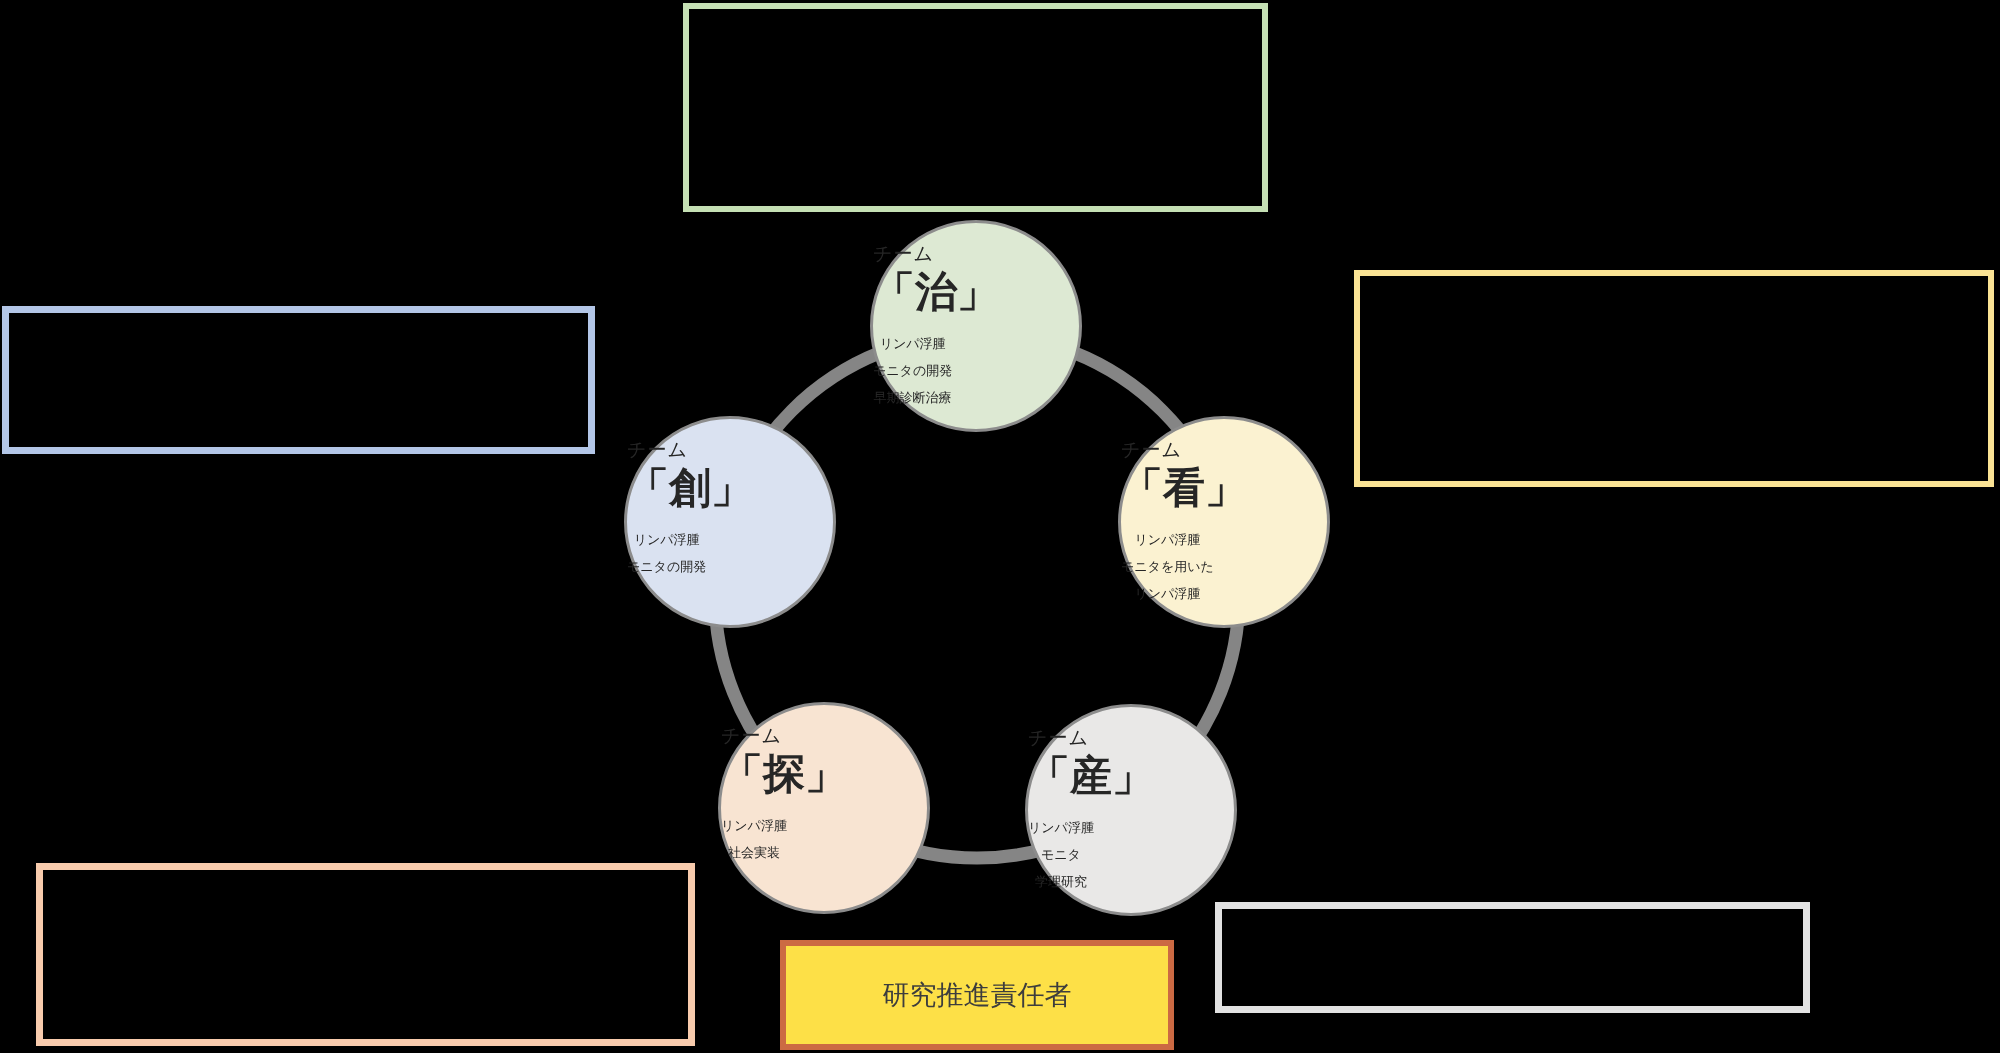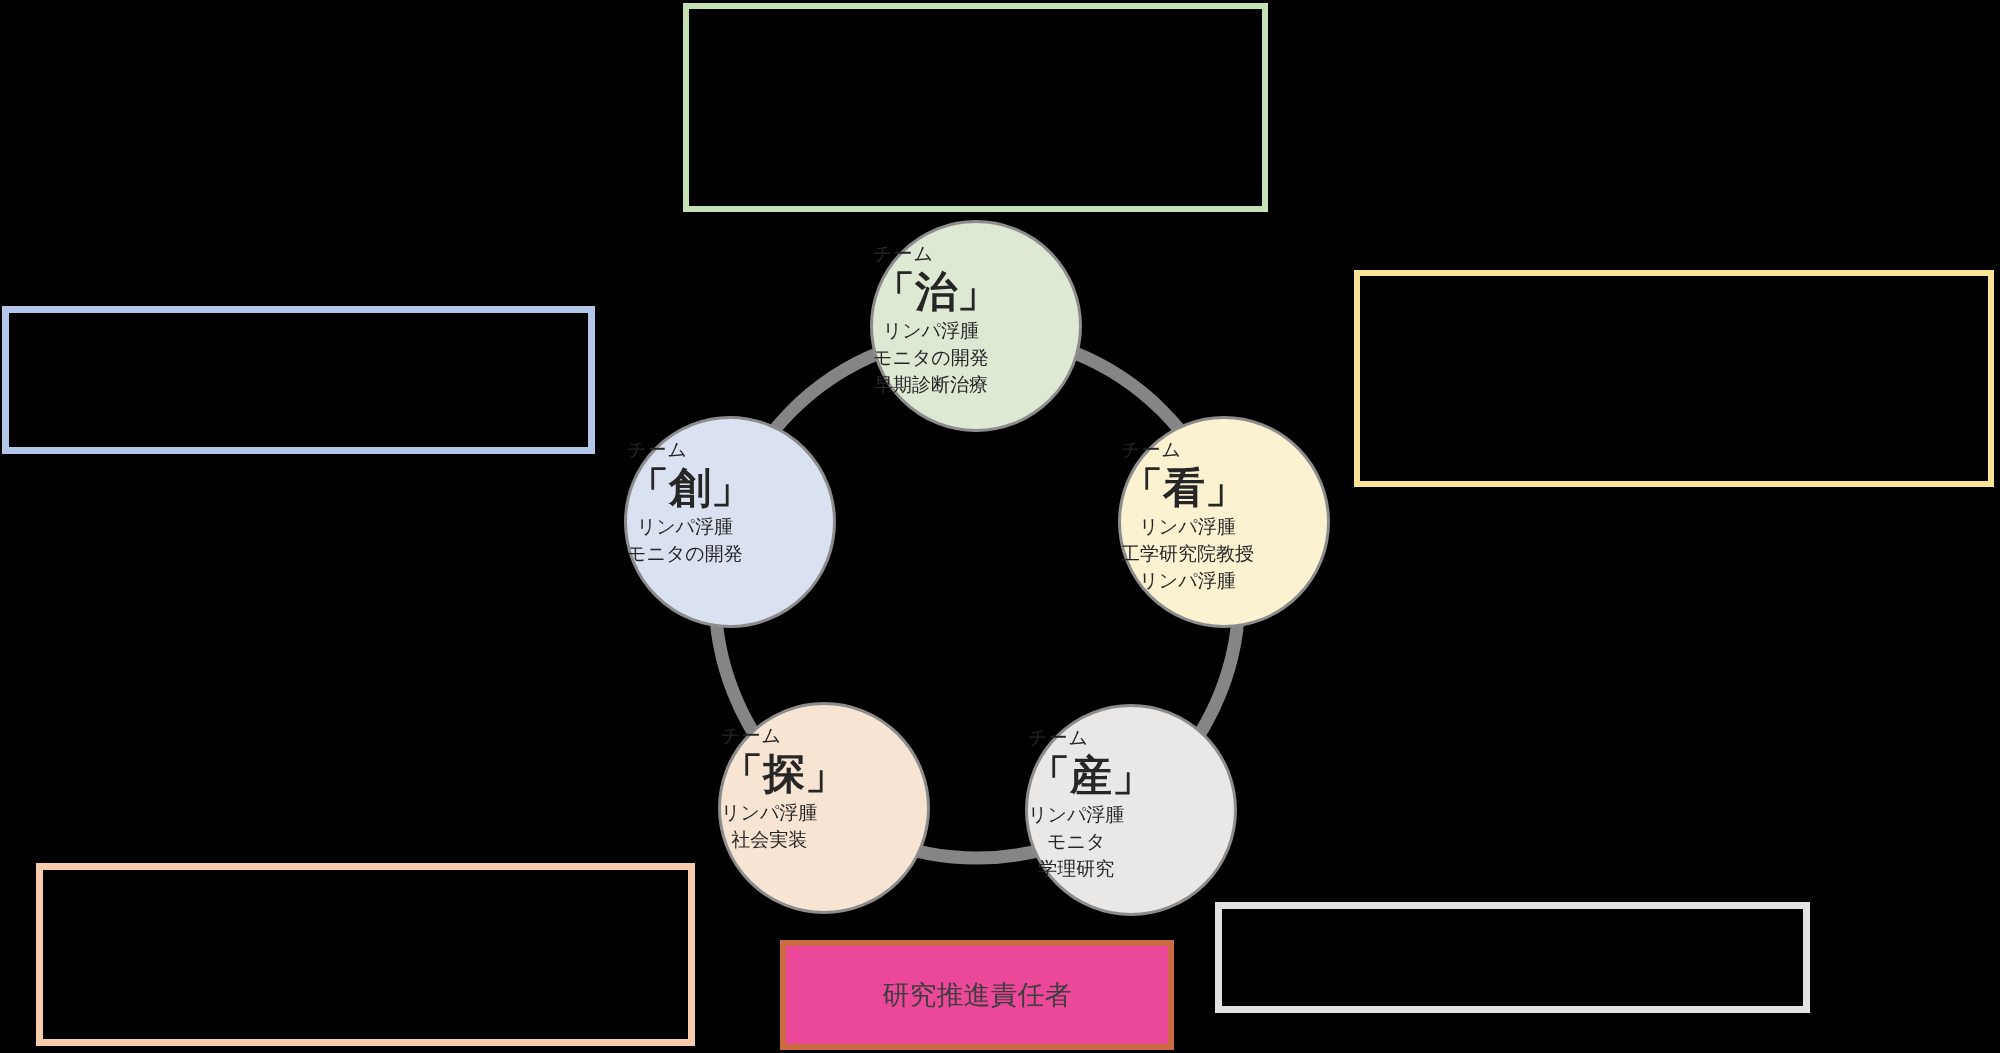--- a/index.html
+++ b/index.html
@@ -41,21 +41,21 @@
     text-align: center;
   }
   .team-chi { left: 870px;  top: 220px; }
   .team-kan { left: 1118px; top: 416px; }
   .team-san { left: 1025px; top: 704px; }
   .team-tan { left: 718px;  top: 702px; }
   .team-sou { left: 624px;  top: 416px; }
 
   .team-label { font-size: 19px; line-height: 22px; letter-spacing: 1px; }
   .team-kanji { font-size: 42px; line-height: 50px; font-weight: 700; margin-top: 2px; }
-  .team-desc  { font-size: 19px; line-height: 27px; }
+  .team-desc  { margin-top: 13px; font-size: 13px; line-height: 27px; }
 
   
   .leader-box {
     position: absolute;
     left: 780px; top: 940px;
     width: 394px; height: 110px;
     box-sizing: border-box;
     background: #ffffff;
     border: 6px solid #cc6a43;
     display: flex;
@@ -88,21 +88,21 @@
     <div>モニタの開発</div>
     <div>早期診断治療</div>
   </div>
 </div>
 
 <div class="team team-kan" style="background-color: rgb(251, 242, 209); border-color: rgb(140, 140, 140);">
   <div class="team-label">チーム</div>
   <div class="team-kanji">「看」</div>
   <div class="team-desc">
     <div>リンパ浮腫</div>
-    <div>工学研究院教授</div>
+    <div>モニタを用いた</div>
     <div>リンパ浮腫</div>
   </div>
 </div>
 
 <div class="team team-san" style="background-color: rgb(233, 232, 231); border-color: rgb(140, 140, 140);">
   <div class="team-label">チーム</div>
   <div class="team-kanji">「産」</div>
   <div class="team-desc">
     <div>リンパ浮腫</div>
     <div>モニタ</div>
@@ -123,15 +123,15 @@
 <div class="team team-sou" style="background-color: rgb(218, 226, 241); border-color: rgb(140, 140, 140);">
   <div class="team-label">チーム</div>
   <div class="team-kanji">「創」</div>
   <div class="team-desc">
     <div>リンパ浮腫</div>
     <div>モニタの開発</div>
     <div></div>
   </div>
 </div>
 
-<div class="leader-box" style="border-color: rgb(204, 106, 67); background-color: #ec4899;">
+<div class="leader-box" style="border-color: rgb(204, 106, 67); background-color: #fde047;">
   <div class="leader-line">研究推進責任者</div>
 </div>
 
 </body></html>

